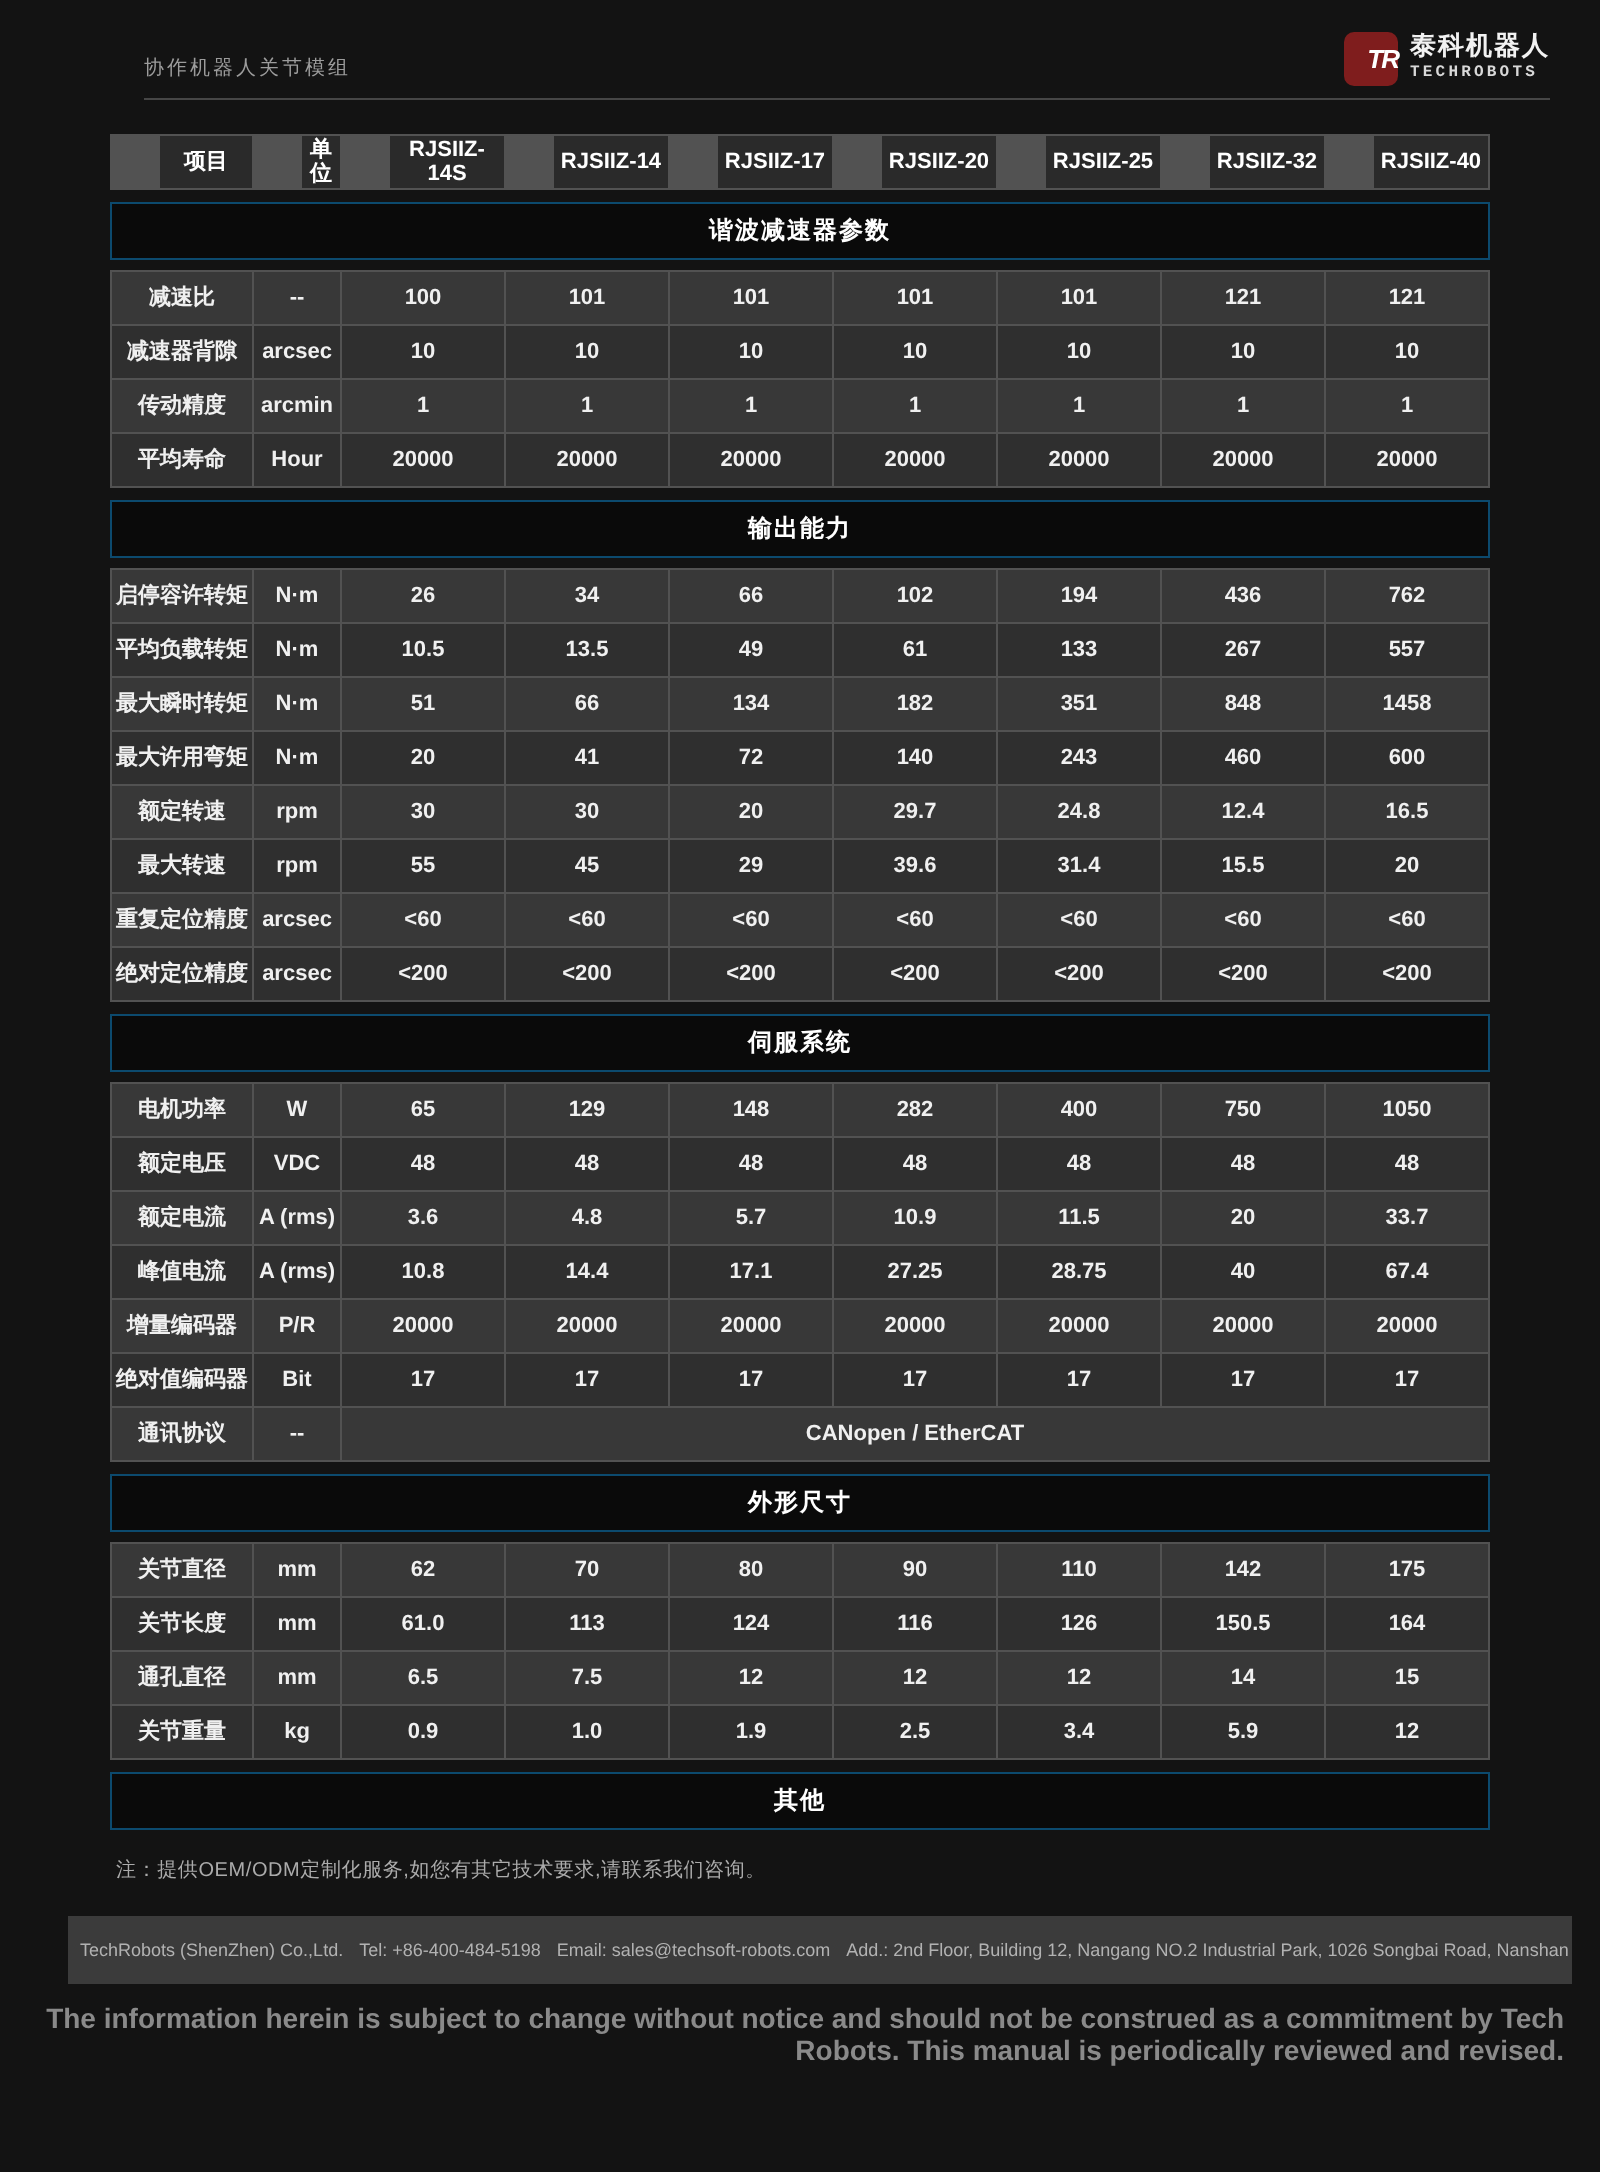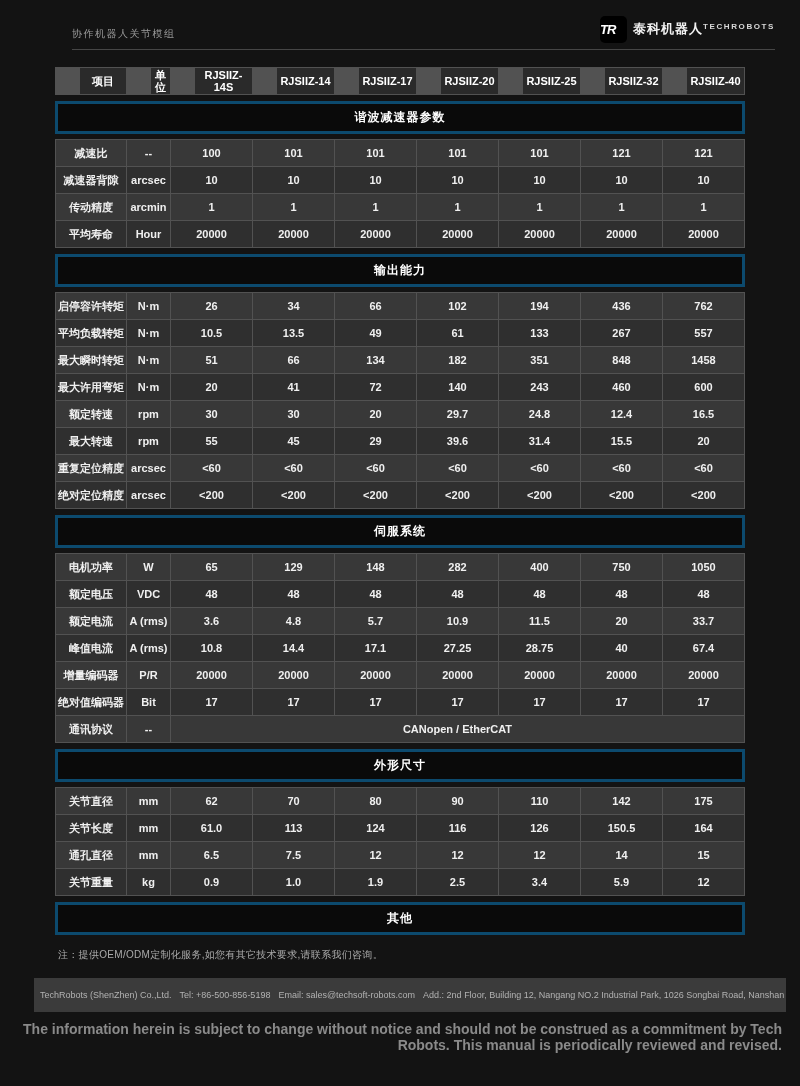--- a/index.html
+++ b/index.html
@@ -14,46 +14,46 @@
   
   .header {
     margin:0 25px 0 72px;
     padding-top:16px; padding-bottom:6px;
     display:flex; justify-content:space-between; align-items:flex-end;
     border-bottom:1px solid #464646;
   }
   .page-title { color:#9c9c9c; font-size:10px; letter-spacing:1.5px; padding-bottom:2px; }
   .logo { display:flex; align-items:center; gap:6px; }
   .logo-box {
-    width:27px; height:27px; background:#000000; border-radius:5px;
-    display:flex; align-items:center; justify-content:flex-start;
+    width:27px; height:27px; background:#7f1d1d; border-radius:5px;
+    display:flex; align-items:center; justify-content:flex-end;
   }
   .logo-mono { color:#ffffff; font-weight:bold; font-style:italic; font-size:13px; letter-spacing:-1px; }
-  .logo-text { display:flex; flex-direction:row; line-height:1.15; }
+  .logo-text { display:flex; flex-direction:column; line-height:1.15;font-family:Liberation Mono, monospace; }
   .logo-cn { color:#f2f2f2; font-weight:bold; font-size:13px; letter-spacing:1px; }
   .logo-en { color:#d8d8d8; font-weight:bold; font-size:8px; letter-spacing:1.6px; }
 
   
   .table-wrap { margin:17px 55px 0 55px; }
   .grid {
     display:grid;
     grid-template-columns:70px 43px repeat(7, 1fr);
     gap:1px; background:#525252; border:1px solid #525252;
   }
   .cell {
     height:26px; display:flex; align-items:center; justify-content:center;
     font-size:11px; font-weight:bold; color:#f0f0f0;
     text-align:center; padding:0 2px; box-sizing:border-box; line-height:1.1;
   }
   .hcell { background:#2a2a2a; color:#ffffff;margin-left:24px; }
   .light { background:#383838; }
   .dark  { background:#2f2f2f; }
   .band {
     height:27px; margin:6px 0 5px 0;
-    background:#0a0a0a; border:3px solid #0c4a6e;
+    background:#0a0a0a; border:1px solid #0c4a6e;
     display:flex; align-items:center; justify-content:center;
     color:#ffffff; font-weight:bold; font-size:12px; letter-spacing:1px;
   }
   .span2 { grid-column:1 / 3; }
   .span7 { grid-column:3 / -1; }
   .env-cell { font-size:10.5px; }
 
   
   .note { margin:13px 55px 0 58px; color:#ababab; font-size:10px; letter-spacing:.3px; }
   .footer-band {
@@ -321,18 +321,18 @@
       <div>
         <div class="band">其他</div>
       </div>
     </div>
 </div>
 
 <div class="note">注：提供OEM/ODM定制化服务,如您有其它技术要求,请联系我们咨询。</div>
 
 <div class="footer-band">
   <span>TechRobots (ShenZhen) Co.,Ltd.</span>
-  <span>Tel: +86-500-856-5198</span>
+  <span>Tel: +86-400-484-5198</span>
   <span>Email: sales@techsoft-robots.com</span>
   <span>Add.: 2nd Floor, Building 12, Nangang NO.2 Industrial Park, 1026 Songbai Road, Nanshan District, Shenzhen</span>
 </div>
 
 <div class="disclaimer">The information herein is subject to change without notice and should not be construed as a commitment by Tech Robots. This manual is periodically reviewed and revised.</div>
 
 </body></html>

